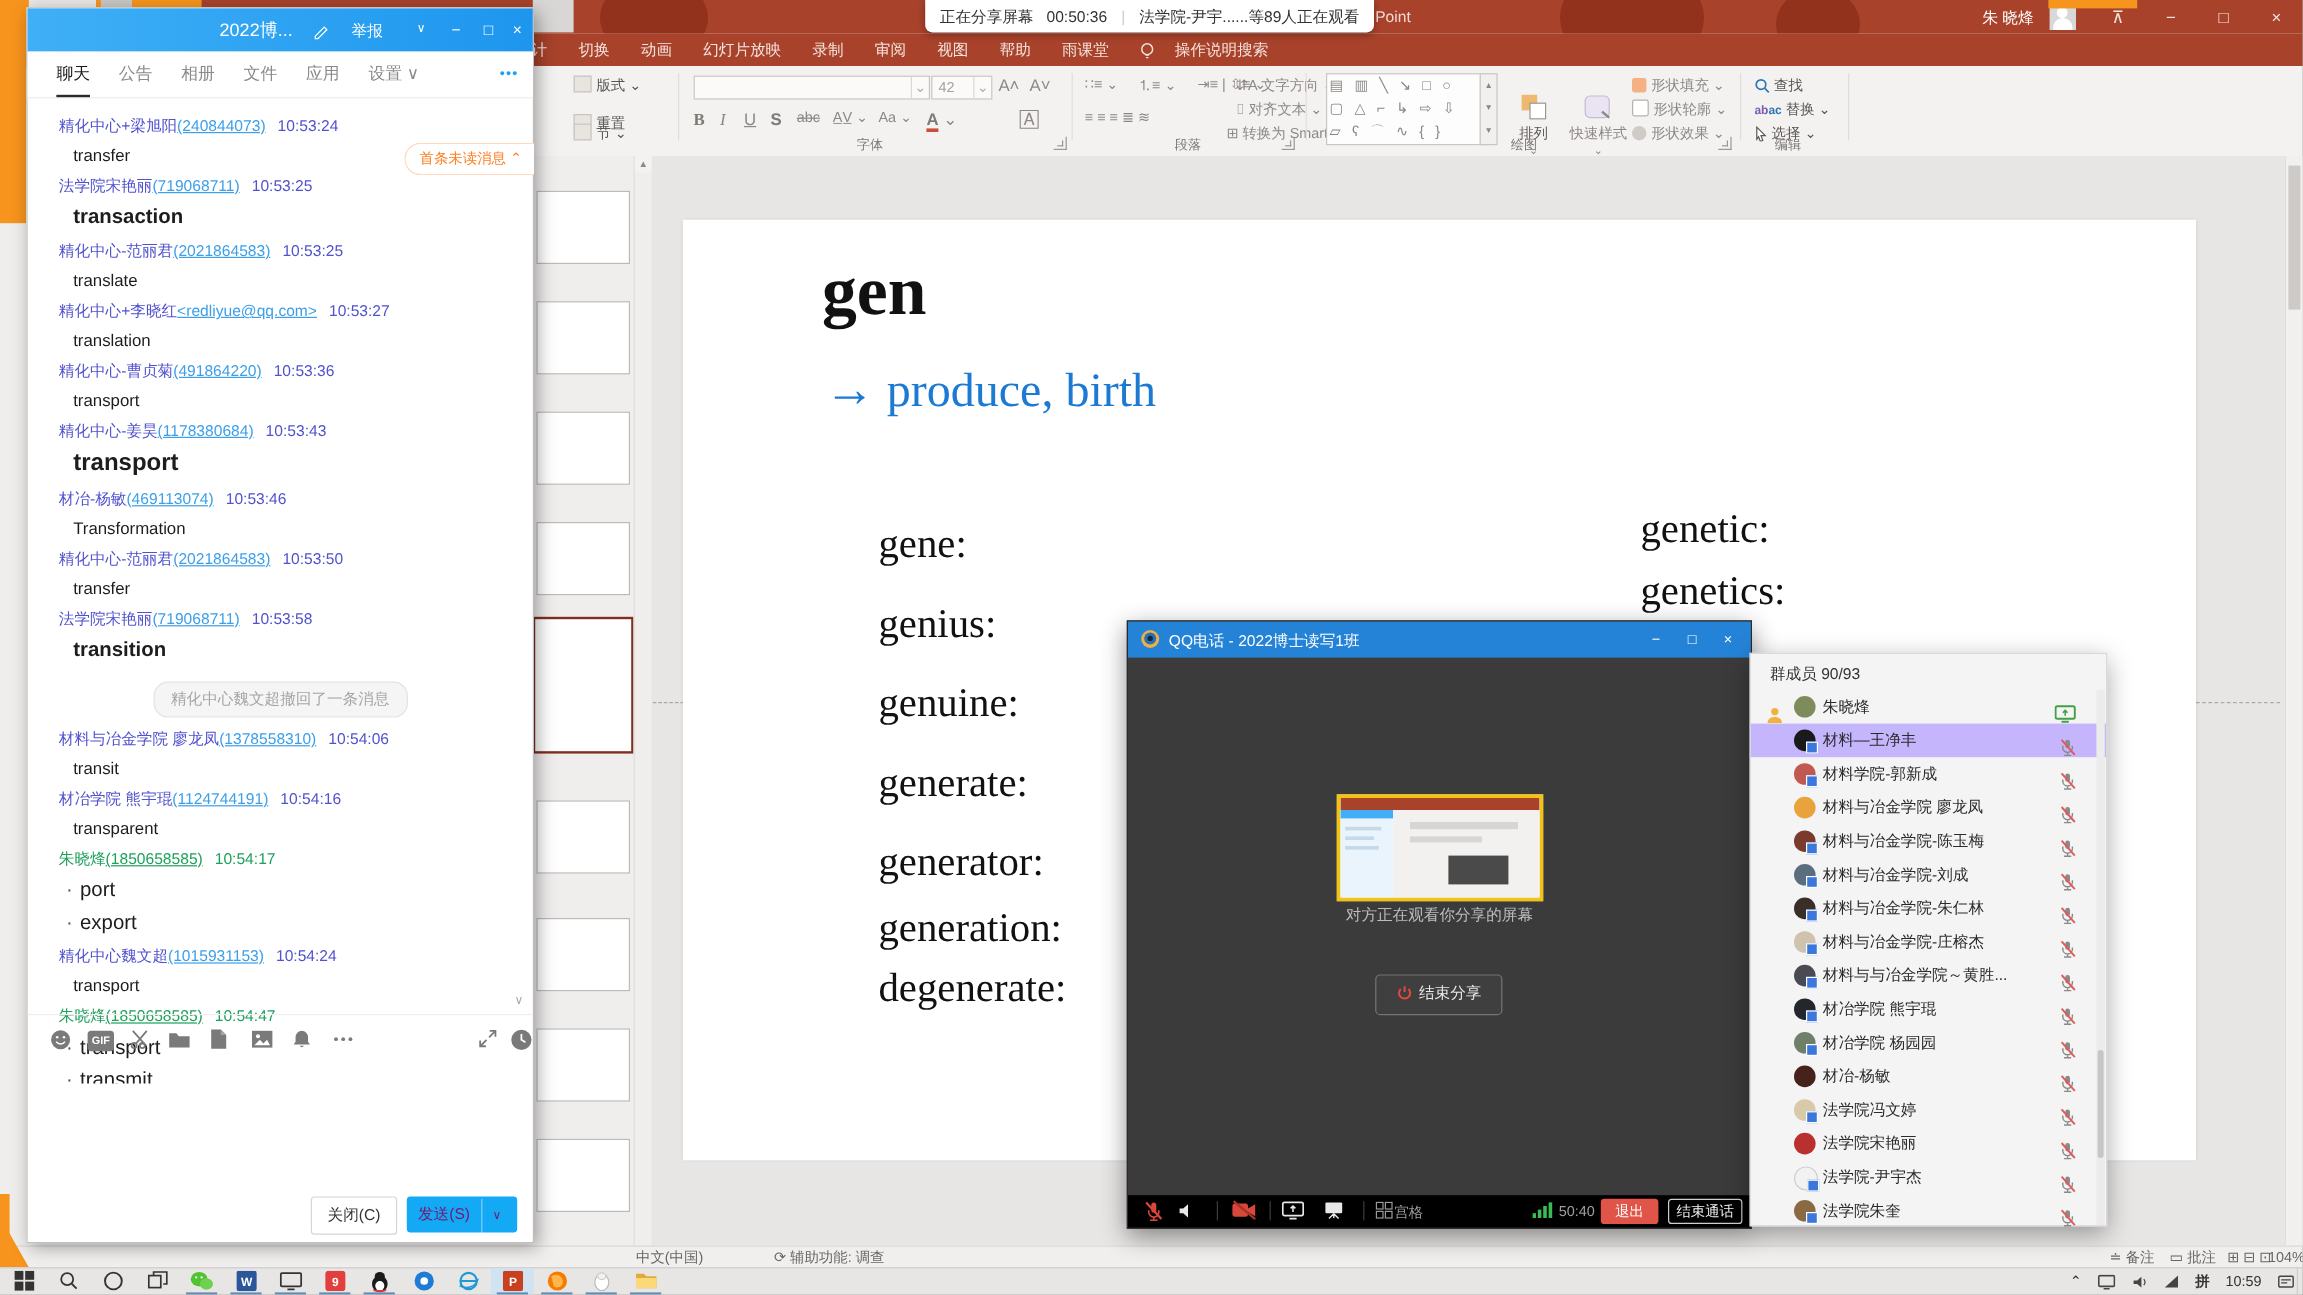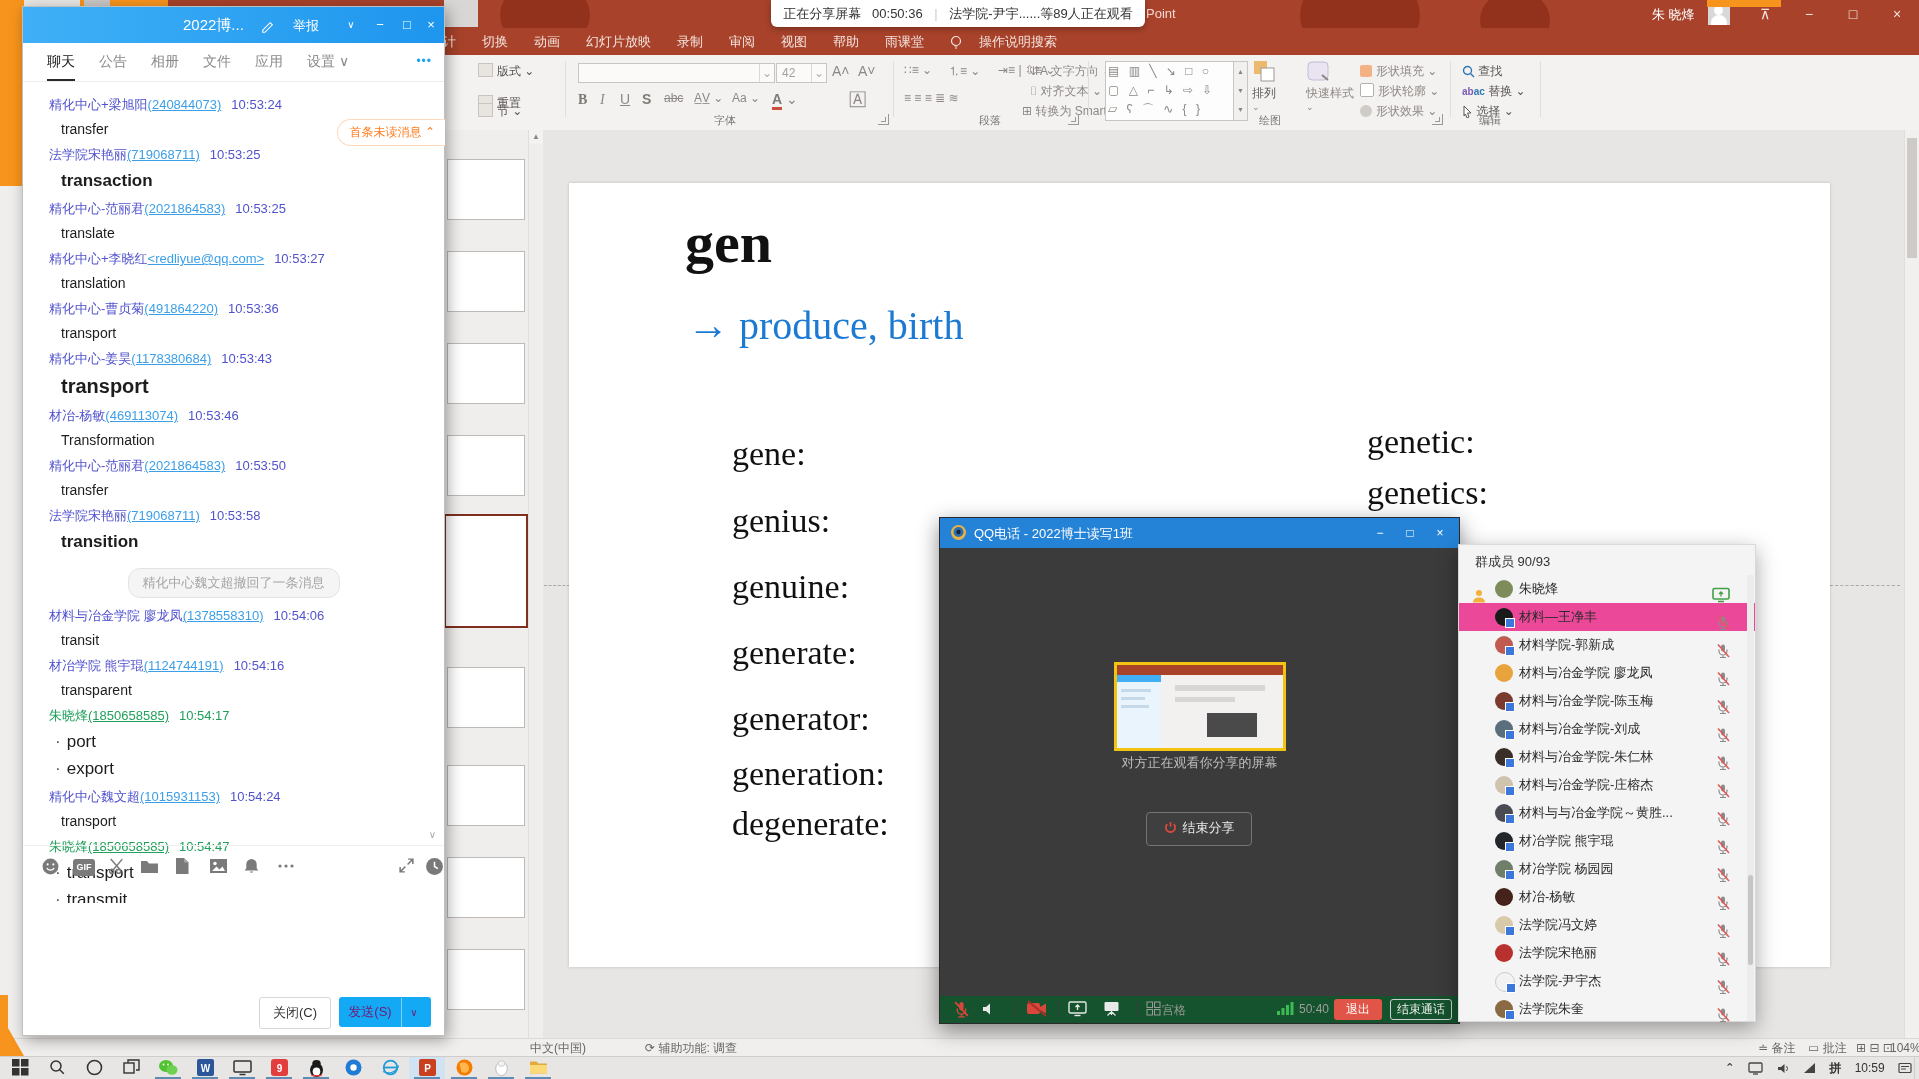--- a/index.html
+++ b/index.html
@@ -27,21 +27,21 @@
   .rbtn-sm{position:absolute;font-size:12px;color:#5A5653;white-space:nowrap;}
   .rbtn-sm .cb{display:inline-block;width:13px;height:12px;background:#E8E4E0;border:1px solid #C9C4BF;vertical-align:-2px;margin-right:4px;}
   .combo{position:absolute;background:#FBFAF9;border:1px solid #C9C5C1;color:#A5A09B;font-size:12px;}
   .combo .dd{float:right;width:14px;text-align:center;color:#B3ADA8;border-left:1px solid #DDD8D4;}
   .fmt{position:absolute;font-size:14px;color:#8D8885;}
   .fmt b{color:#7E7A76;}
   .shape-gallery{position:absolute;left:1105px;top:6px;width:128px;height:58px;background:#FDFDFD;border:1px solid #C9C5C1;
      font-size:12px;color:#8A8683;line-height:19px;padding:0 2px;letter-spacing:3px;overflow:hidden;}
   .gal-scroll{position:absolute;left:1233px;top:6px;width:13px;height:58px;border:1px solid #C9C5C1;background:#F2F0EE;
      font-size:7px;color:#8A8683;text-align:center;line-height:19px;}
-  .bigbtn{position:absolute;top:0;width:52px;height:58px;font-size:12px;color:#5A5653;}
+  .bigbtn{position:absolute;top:18px;width:52px;height:58px;text-align:center;font-size:12px;color:#5A5653;}
   .bigbtn .ic{display:block;margin:4px auto 2px;}
   .mini-sq{display:inline-block;width:12px;height:12px;vertical-align:-2px;margin-right:4px;border-radius:2px;}
   #ribbon-collapse{position:absolute;left:1896px;top:112px;color:#8A8683;font-size:10px;}
 
   
   #ppt-doc{left:0;top:130px;width:1919px;height:908px;background:#E8E6E5;}
   #thumb-panel{position:absolute;left:0;top:0;width:528px;height:908px;background:#F0EEED;}
   #thumb-scroll{position:absolute;left:528px;top:0;width:14px;height:908px;background:#F0EEED;border-left:1px solid #E0DEDC;}
   #thumb-scroll .arr{display:block;width:14px;height:14px;text-align:center;font-size:8px;color:#888;line-height:14px;background:#F4F2F1;}
   .thumb{position:absolute;left:447px;width:76px;background:#fff;border:1px solid #BDBAB7;}
@@ -126,37 +126,37 @@
   #call-thumb .t-top{position:absolute;left:0;top:0;width:100%;height:10px;background:#A8422B;}
   #call-thumb .t-left{position:absolute;left:0;top:10px;width:44px;height:73px;background:#EAF4FC;}
   #call-thumb .t-lbar{position:absolute;left:0;top:10px;width:44px;height:7px;background:#42AEF5;}
   #call-thumb .t-line{position:absolute;background:#C5D9E8;height:3px;}
   #call-thumb .t-main{position:absolute;left:44px;top:10px;right:0;bottom:0;background:#F2F1F0;}
   #call-thumb .t-dark{position:absolute;background:#D8D6D4;}
   #call-caption{position:absolute;left:0;top:236px;width:519px;text-align:center;color:#BDBDBD;font-size:13px;}
   #end-share-btn{position:absolute;left:206px;top:294px;width:104px;height:32px;background:#3F3F3F;border:1px solid #747474;
      border-radius:4px;color:#E8E8E8;font-size:13px;text-align:center;line-height:30px;}
   #end-share-btn svg{vertical-align:-2px;margin-right:6px;}
-  #call-footer{position:absolute;left:0;top:478px;width:519px;height:27px;background:#14532d;}
+  #call-footer{position:absolute;left:0;top:478px;width:519px;height:27px;background:#000000;}
   .cf-ic{position:absolute;top:4px;}
   .cf-sep{position:absolute;top:5px;width:1px;height:16px;background:#3C3C3C;}
   #call-grid-label{position:absolute;left:222px;top:6px;color:#9A9A9A;font-size:12px;}
   #call-timer{position:absolute;left:359px;top:6px;color:#9E9E9E;font-size:12px;}
   #btn-exit{position:absolute;left:394px;top:3px;width:48px;height:21px;background:#E05548;border-radius:3px;
      color:#fff;font-size:12px;text-align:center;line-height:21px;}
   #btn-endcall{position:absolute;left:450px;top:3px;width:62px;height:21px;background:transparent;border:1px solid #CFCFCF;
      border-radius:3px;color:#F0F0F0;font-size:12px;text-align:center;line-height:19px;box-sizing:border-box;}
 
   
   #members{left:1458px;top:544px;width:298px;height:478px;background:#F4F4F4;border:1px solid #D9D9D9;
      box-shadow:0 6px 20px rgba(0,0,0,.35);box-sizing:border-box;}
   #members-header{position:absolute;left:16px;top:8px;font-size:13px;color:#333;}
   #member-list{position:absolute;left:0;top:30px;width:296px;}
   .member-row{position:relative;height:28px;line-height:28px;}
-  .member-row.selected{background:#ec4899;}
+  .member-row.selected{background:#c4b5fd;}
   .owner-ic{position:absolute;left:12px;top:6px;}
   .m-avatar{position:absolute;left:36px;top:5px;width:18px;height:18px;border-radius:50%;}
   .m-badge{position:absolute;right:-2px;bottom:-2px;width:8px;height:8px;background:#3C78DC;border:1px solid #fff;}
   .m-name{position:absolute;left:60px;top:0;font-size:13px;color:#2b2b2b;white-space:nowrap;}
   .m-right{position:absolute;right:24px;top:5px;}
   #members-scroll{position:absolute;right:1px;top:30px;width:7px;height:446px;background:#ECECEC;}
   #members-scroll .th{position:absolute;left:1px;top:300px;width:5px;height:90px;background:#C6C6C6;border-radius:3px;}
 
   
   #taskbar{left:0;top:1056px;width:1919px;height:23px;background:#E8E6E5;border-top:1px solid #CFCDCB;}

